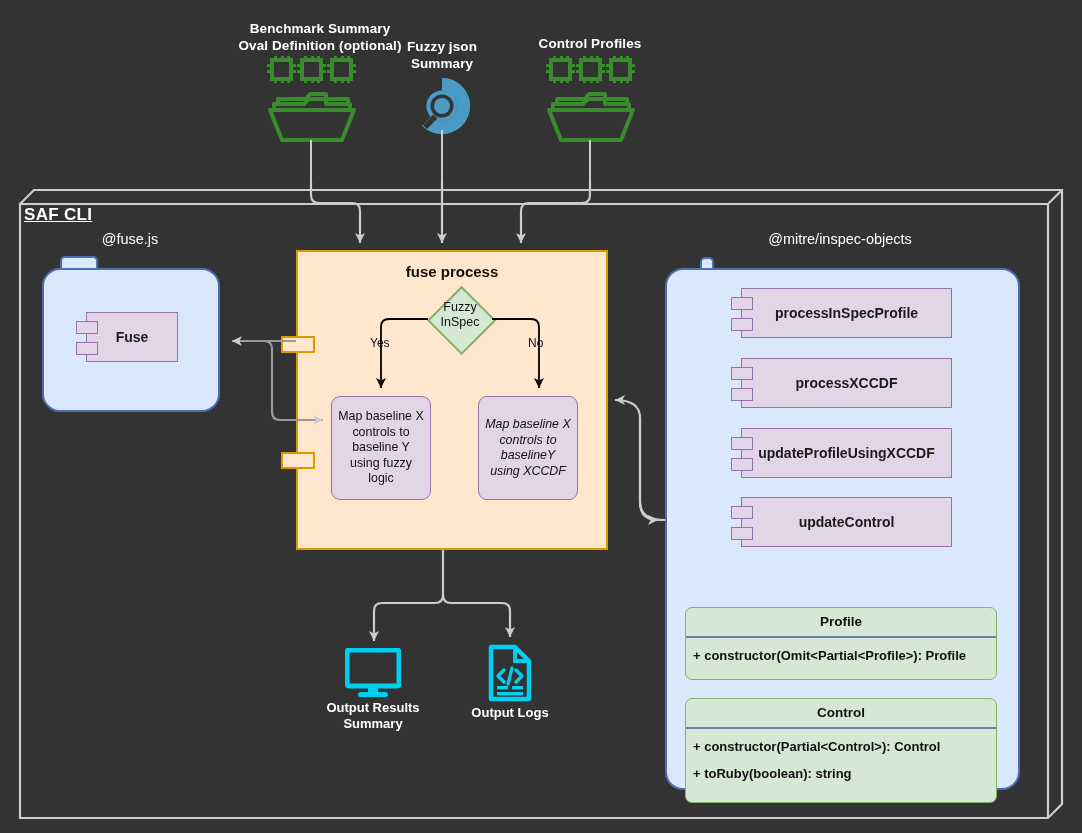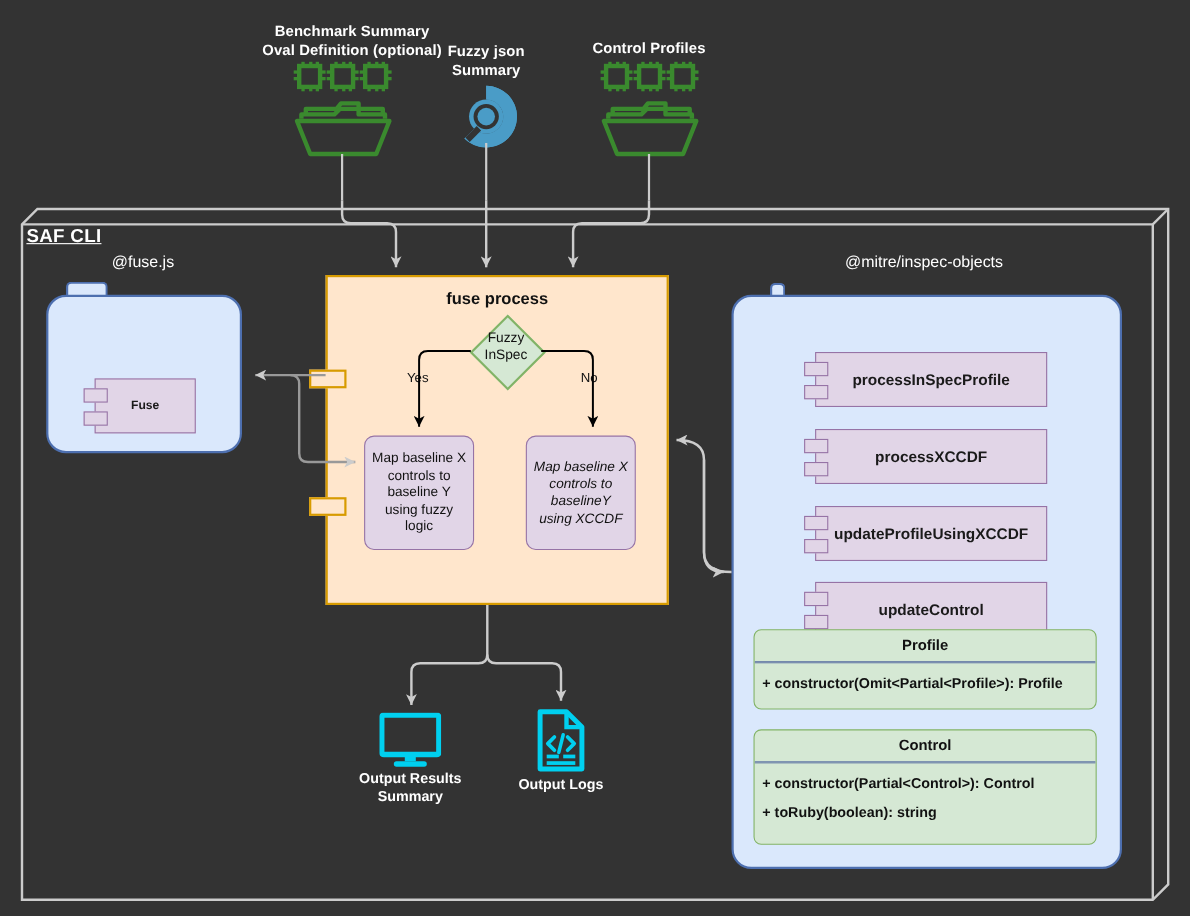--- a/index.html
+++ b/index.html
@@ -21,21 +21,21 @@
   .pkg-title{font-size:14.5px;color:#ffffff;
              text-align:center;white-space:nowrap;}
   .pkg-body{background:#dae8fc;border:2px solid #4d6faf;border-radius:18px;
             box-sizing:border-box;}
   .pkg-tab{background:#dae8fc;border:2px solid #4d6faf;border-bottom:none;
            border-radius:5px 5px 0 0;box-sizing:border-box;}
 
   
   .comp{background:#e1d5e7;border:1.6px solid #9673a6;box-sizing:border-box;
         display:flex;align-items:center;justify-content:center;
-        font-weight:bold;color:#1a1a1a;margin-top:32px;}
+        font-weight:bold;color:#1a1a1a;}
   .comp-tab{position:absolute;left:-11px;width:22px;height:13px;
             background:#e1d5e7;border:1.6px solid #9673a6;box-sizing:border-box;}
 
   
   #delta-box{left:296px;top:250px;width:312px;height:300px;
              background:#ffe6cc;border:2.5px solid #d79b00;box-sizing:border-box;}
   #delta-title{position:absolute;left:0;right:0;top:11px;text-align:center;
                font-size:15px;font-weight:bold;color:#111;}
   .port{position:absolute;width:34px;height:17px;background:#ffe6cc;
         border:2.5px solid #d79b00;box-sizing:border-box;}
@@ -48,21 +48,21 @@
               font-size:12.5px;line-height:15px;color:#111;text-align:center;}
 
   .mapbox{background:#e1d5e7;border:1.6px solid #9673a6;border-radius:9px;
           box-sizing:border-box;font-size:12.4px;line-height:15.5px;color:#111;
           display:flex;align-items:center;justify-content:center;text-align:center;
           padding:0 6px;}
   .branch-label{font-size:12px;color:#111;}
 
   
   .classbox{background:#d5e8d4;border:1.2px solid #82b366;border-radius:7px;
-            box-sizing:border-box;overflow:hidden;}
+            box-sizing:border-box;overflow:hidden;margin-top:35px;}
   .class-name{text-align:center;font-weight:bold;font-size:13.5px;color:#111;
               padding:6px 0 7px;}
   .class-sep{height:0;border-top:1.3px solid #6a7fa8;border-bottom:1.3px solid #6a7fa8;
              margin:0 0 0 0;}
   .class-members{padding:4px 0 4px 0;}
   .member{font-size:13px;font-weight:bold;color:#111;padding:6px 0 6px 7px;
           white-space:nowrap;overflow:hidden;}
 
   
   .outcap{font-size:13px;font-weight:bold;color:#ffffff;text-align:center;
@@ -203,21 +203,21 @@
     <path d="M1030 16 L1044 2" fill="none" stroke="#cccccc" stroke-width="2.2"></path>
   </svg>
 </div>
 <div class="abs" id="saf-title">SAF CLI</div>
 
 <div class="abs pkg-title" style="left:40px;top:231px;width:180px;">@fuse.js</div>
 
 <div class="abs pkg-tab" style="left:60px;top:256px;width:38px;height:14px;"></div>
 <div class="abs pkg-body" style="left:42px;top:268px;width:178px;height:144px;"></div>
 
-<div class="abs comp" style="left:86px;top:312px;width:92px;height:50px;font-size:11px;">
+<div class="abs comp" style="left:86px;top:312px;width:92px;height:50px;font-size:14px;">
   <span class="comp-tab" style="top:8px;"></span>
   <span class="comp-tab" style="top:29px;"></span>
   <span>Fuse</span>
 </div>
 
 <div class="abs" id="delta-box">
   <div id="delta-title">fuse process</div>
   <div class="port" style="left:-17px;top:84px;"></div>
   <div class="port" style="left:-17px;top:200px;"></div>
 </div>

